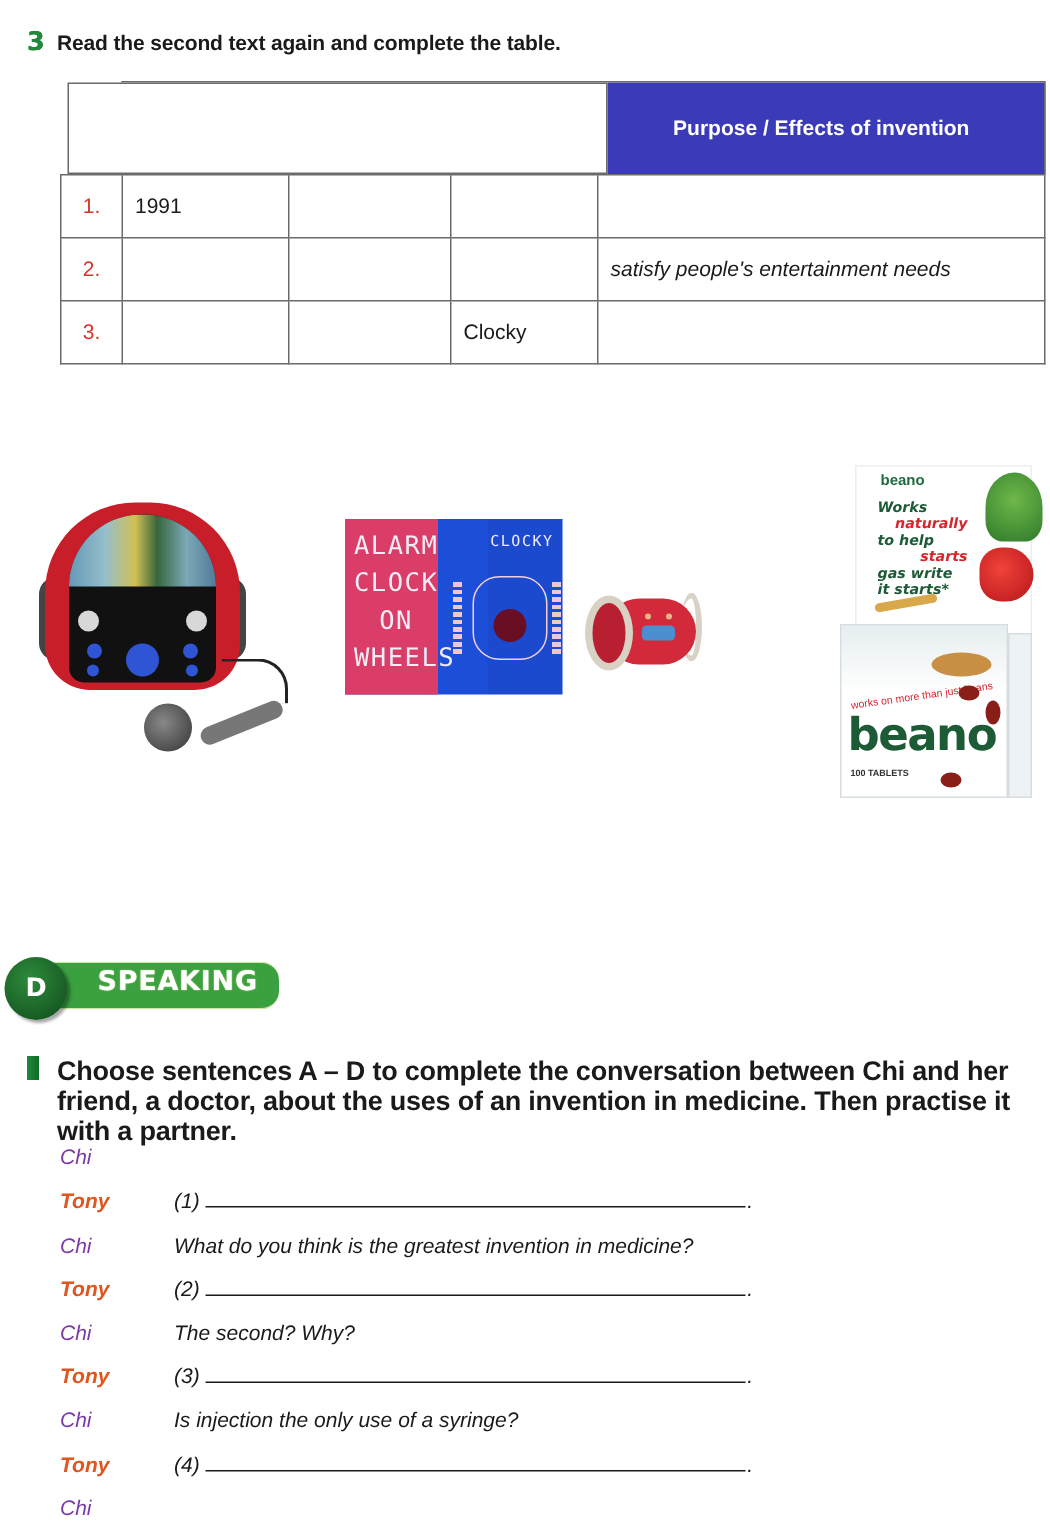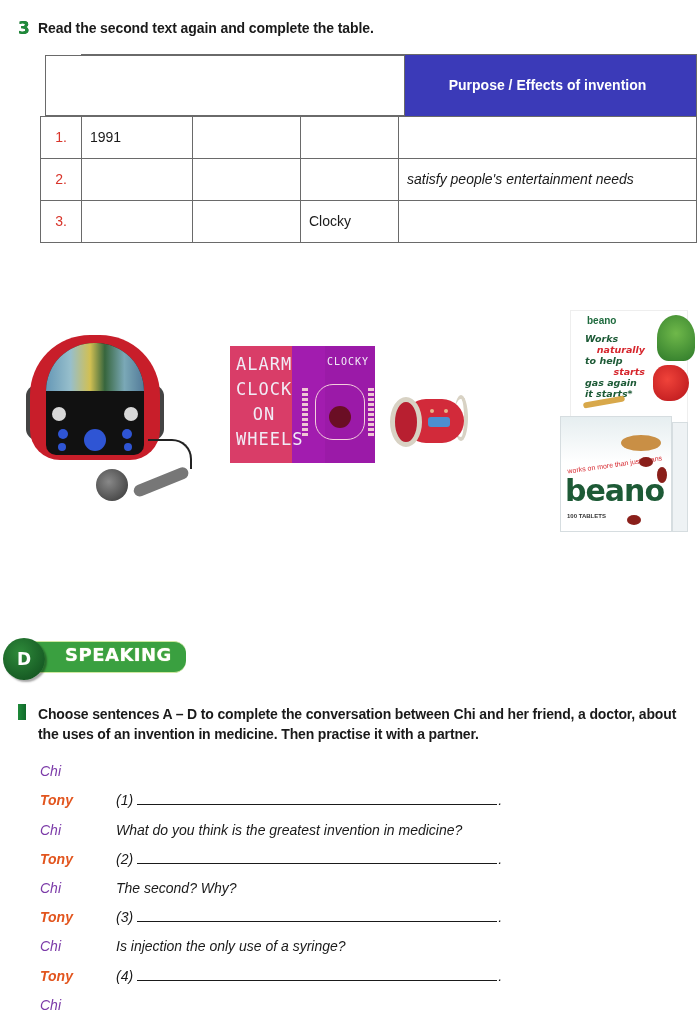--- a/index.html
+++ b/index.html
@@ -30,21 +30,21 @@
   .k-side-r { position: absolute; left: 112px; top: 50px; width: 22px; height: 55px; background: #444; border-radius: 12px; }
   .k-face { position: absolute; left: 16px; top: 8px; width: 98px; height: 112px; border-radius: 48px 48px 10px 10px; background: #111; overflow: hidden; }
   .k-art { position: absolute; left: 0; top: 0; width: 98px; height: 48px; background: linear-gradient(90deg, #6fa7c9 0%, #a6d2e0 25%, #e7d35a 45%, #3b6f42 60%, #86b9c9 80%, #5a86a8 100%); opacity: .9; }
   .k-disc { position: absolute; width: 14px; height: 14px; border-radius: 50%; background: #d8d8d8; }
   .k-btn { position: absolute; border-radius: 50%; background: #2f55d4; }
   .k-mic-cord { position: absolute; left: 118px; top: 104px; width: 44px; height: 30px; border: 2px solid #222; border-left: none; border-bottom: none; border-radius: 0 20px 0 0; }
   .k-mic-handle { position: absolute; left: 100px; top: 130px; width: 58px; height: 12px; background: #777; border-radius: 6px; transform: rotate(-22deg); transform-origin: right center; }
   .k-mic-head { position: absolute; left: 66px; top: 134px; width: 32px; height: 32px; border-radius: 50%; background: radial-gradient(circle at 40% 40%, #888, #333); }
 
   
-  .clockbox { left: 230px; top: 346px; width: 145px; height: 117px; background: #a21caf; box-shadow: inset -50px 0 0 rgba(0,0,0,0.04); }
+  .clockbox { left: 230px; top: 346px; width: 145px; height: 117px; background: #1d4ed8; box-shadow: inset -50px 0 0 rgba(0,0,0,0.04); }
   .cb-left { position: absolute; left: 0; top: 0; width: 62px; height: 117px; background: #d93d68; }
   .cb-text { position: absolute; left: 6px; top: 6px; width: 56px; color: #f1ecf6; font-family: "DejaVu Sans Mono", monospace; font-size: 17px; line-height: 25px; letter-spacing: 1px; text-align: center; }
   .cb-brand { position: absolute; right: 6px; top: 10px; color: #f1ecf6; font-family: "DejaVu Sans Mono", monospace; font-size: 10px; letter-spacing: 1px; }
   .cb-window { position: absolute; left: 85px; top: 38px; width: 50px; height: 56px; border: 1px solid #f4d0dd; border-radius: 18px; }
   .cb-hole { position: absolute; left: 99px; top: 60px; width: 22px; height: 22px; border-radius: 50%; background: #6a0e24; }
   .cb-tread-l { position: absolute; left: 72px; top: 42px; width: 6px; height: 48px; background: repeating-linear-gradient(#f0c6d4 0 3px, transparent 3px 5px); }
   .cb-tread-r { position: absolute; left: 138px; top: 42px; width: 6px; height: 48px; background: repeating-linear-gradient(#f0c6d4 0 3px, transparent 3px 5px); }
 
   
   .robot { left: 390px; top: 395px; width: 80px; height: 58px; }
@@ -72,21 +72,21 @@
   .bn-bread { position: absolute; left: 60px; top: 18px; width: 40px; height: 16px; border-radius: 50%; background: #c98f45; }
 
   
   .sp-bar { position: absolute; left: 14px; top: 641px; width: 172px; height: 32px; background: #3aa040; border-radius: 0 12px 12px 0; border-top: 1px solid #cfe8a0; border-bottom: 1px solid #cfe8a0; }
   .sp-circle { position: absolute; left: 3px; top: 638px; width: 42px; height: 42px; border-radius: 50%; background: radial-gradient(circle at 40% 35%, #2e8a3a, #0e4a1c); box-shadow: 2px 2px 2px rgba(0,0,0,.35); }
   .sp-letter { position: absolute; left: 0; top: 0; width: 42px; height: 42px; line-height: 42px; text-align: center; color: #fff; font-weight: bold; font-size: 17px; font-family: "DejaVu Sans", sans-serif; }
   .sp-label { position: absolute; left: 65px; top: 644px; color: #ffffff; font-family: "DejaVu Sans", sans-serif; font-weight: bold; font-size: 18px; letter-spacing: 0.5px; text-shadow: 0 0 1px #eaf0a0; }
 
   
   .ex1-num { position: absolute; left: 18px; top: 704px; width: 8px; height: 16px; background: linear-gradient(90deg, #1f8a3a, #0f6a2a); }
-  .ex1-text { position: absolute; left: 38px; top: 704px; width: 660px; font-weight: bold; font-size: 14px; line-height: 20px; color: #1a1a1a; letter-spacing: -0.15px; }
+  .ex1-text { position: absolute; left: 38px; top: 704px; width: 660px; font-weight: bold; font-size: 18px; line-height: 20px; color: #1a1a1a; letter-spacing: -0.15px; }
 
   .dlg { position: absolute; left: 40px; top: 750px; width: 660px; }
   .dlg-row { position: relative; height: 29.2px; display: flex; align-items: flex-end; font-size: 14px; font-style: italic; }
   .spk { width: 76px; font-size: 14px; }
   .spk.chi { color: #7b3aa8; }
   .spk.tony { color: #e2551e; font-weight: bold; }
   .line { color: #1a1a1a; display: flex; align-items: baseline; }
   .blank { display: inline-block; width: 360px; border-bottom: 1px solid #1a1a1a; height: 12px; margin-left: 4px; }
   .dot { margin-left: 1px; }
 </style>
@@ -179,21 +179,21 @@
 <div class="pic beano">
   <div class="bn-top">
     <div class="bn-broc"></div>
     <div class="bn-pepper"></div>
     <div class="bn-logo-small">beano</div>
     <div class="bn-slogan">
       <div>Works</div>
       <div class="red">naturally</div>
       <div>to help</div>
       <div class="red">starts</div>
-      <div>gas again</div>
+      <div>gas write</div>
       <div>it starts*</div>
     </div>
     <div class="bn-wheat"></div>
   </div>
   <div class="bn-bottom">
     <div class="bn-bread"></div>
     <div class="bn-works">works on more than just beans</div>
     <div class="bn-logo">beano</div>
     <div class="bn-tablets">100 TABLETS</div>
     <div class="bn-bean" style="left:78px;top:40px;"></div>

